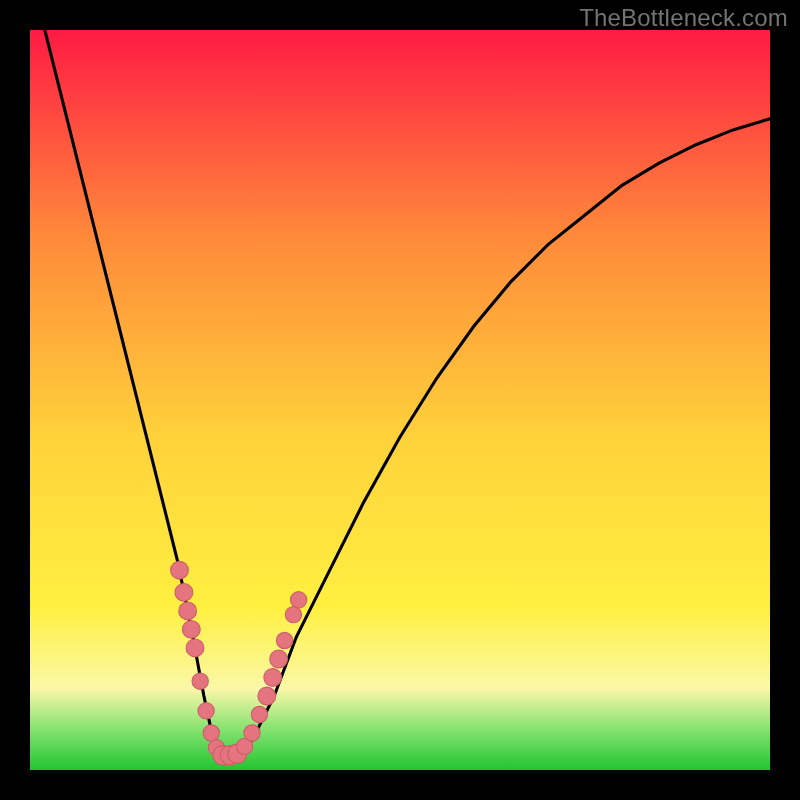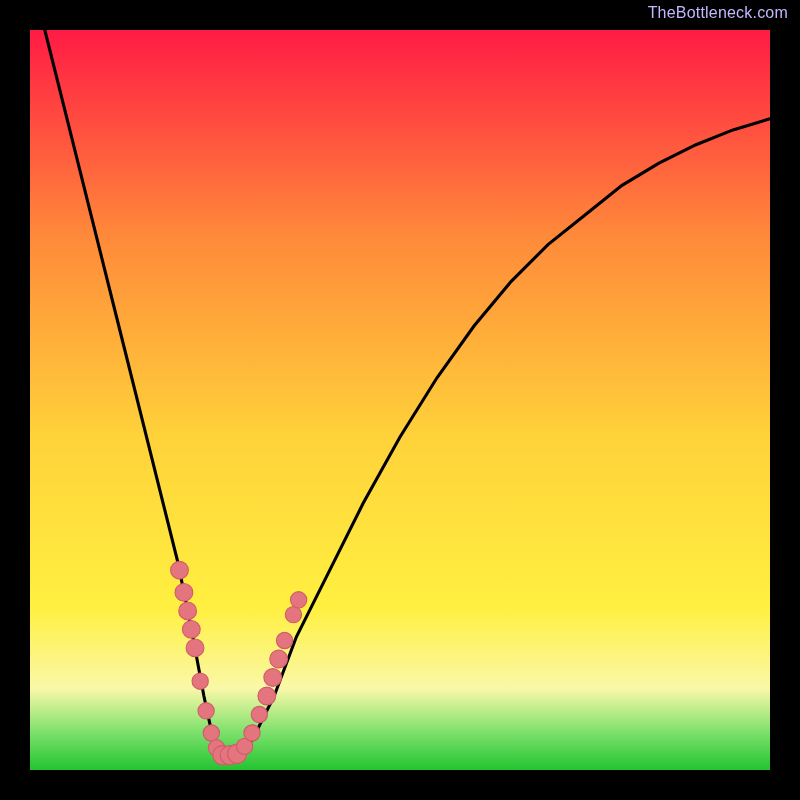--- a/index.html
+++ b/index.html
@@ -26,22 +26,22 @@
     
   }
   .gradient {
     position: absolute;
     left: 0; top: 0; right: 0; bottom: 0;
   }
   .watermark {
     position: absolute;
     top: 4px;
     right: 12px;
-    color: #c4b5fd;
-    font-size: 16px;
+    color: #737373;
+    font-size: 24px;
     font-weight: 500;
     letter-spacing: 0.2px;
     user-select: none;
   }
   svg.curve {
     position: absolute;
     left: 0; top: 0;
     width: 740px; height: 740px;
     overflow: visible;
   }

